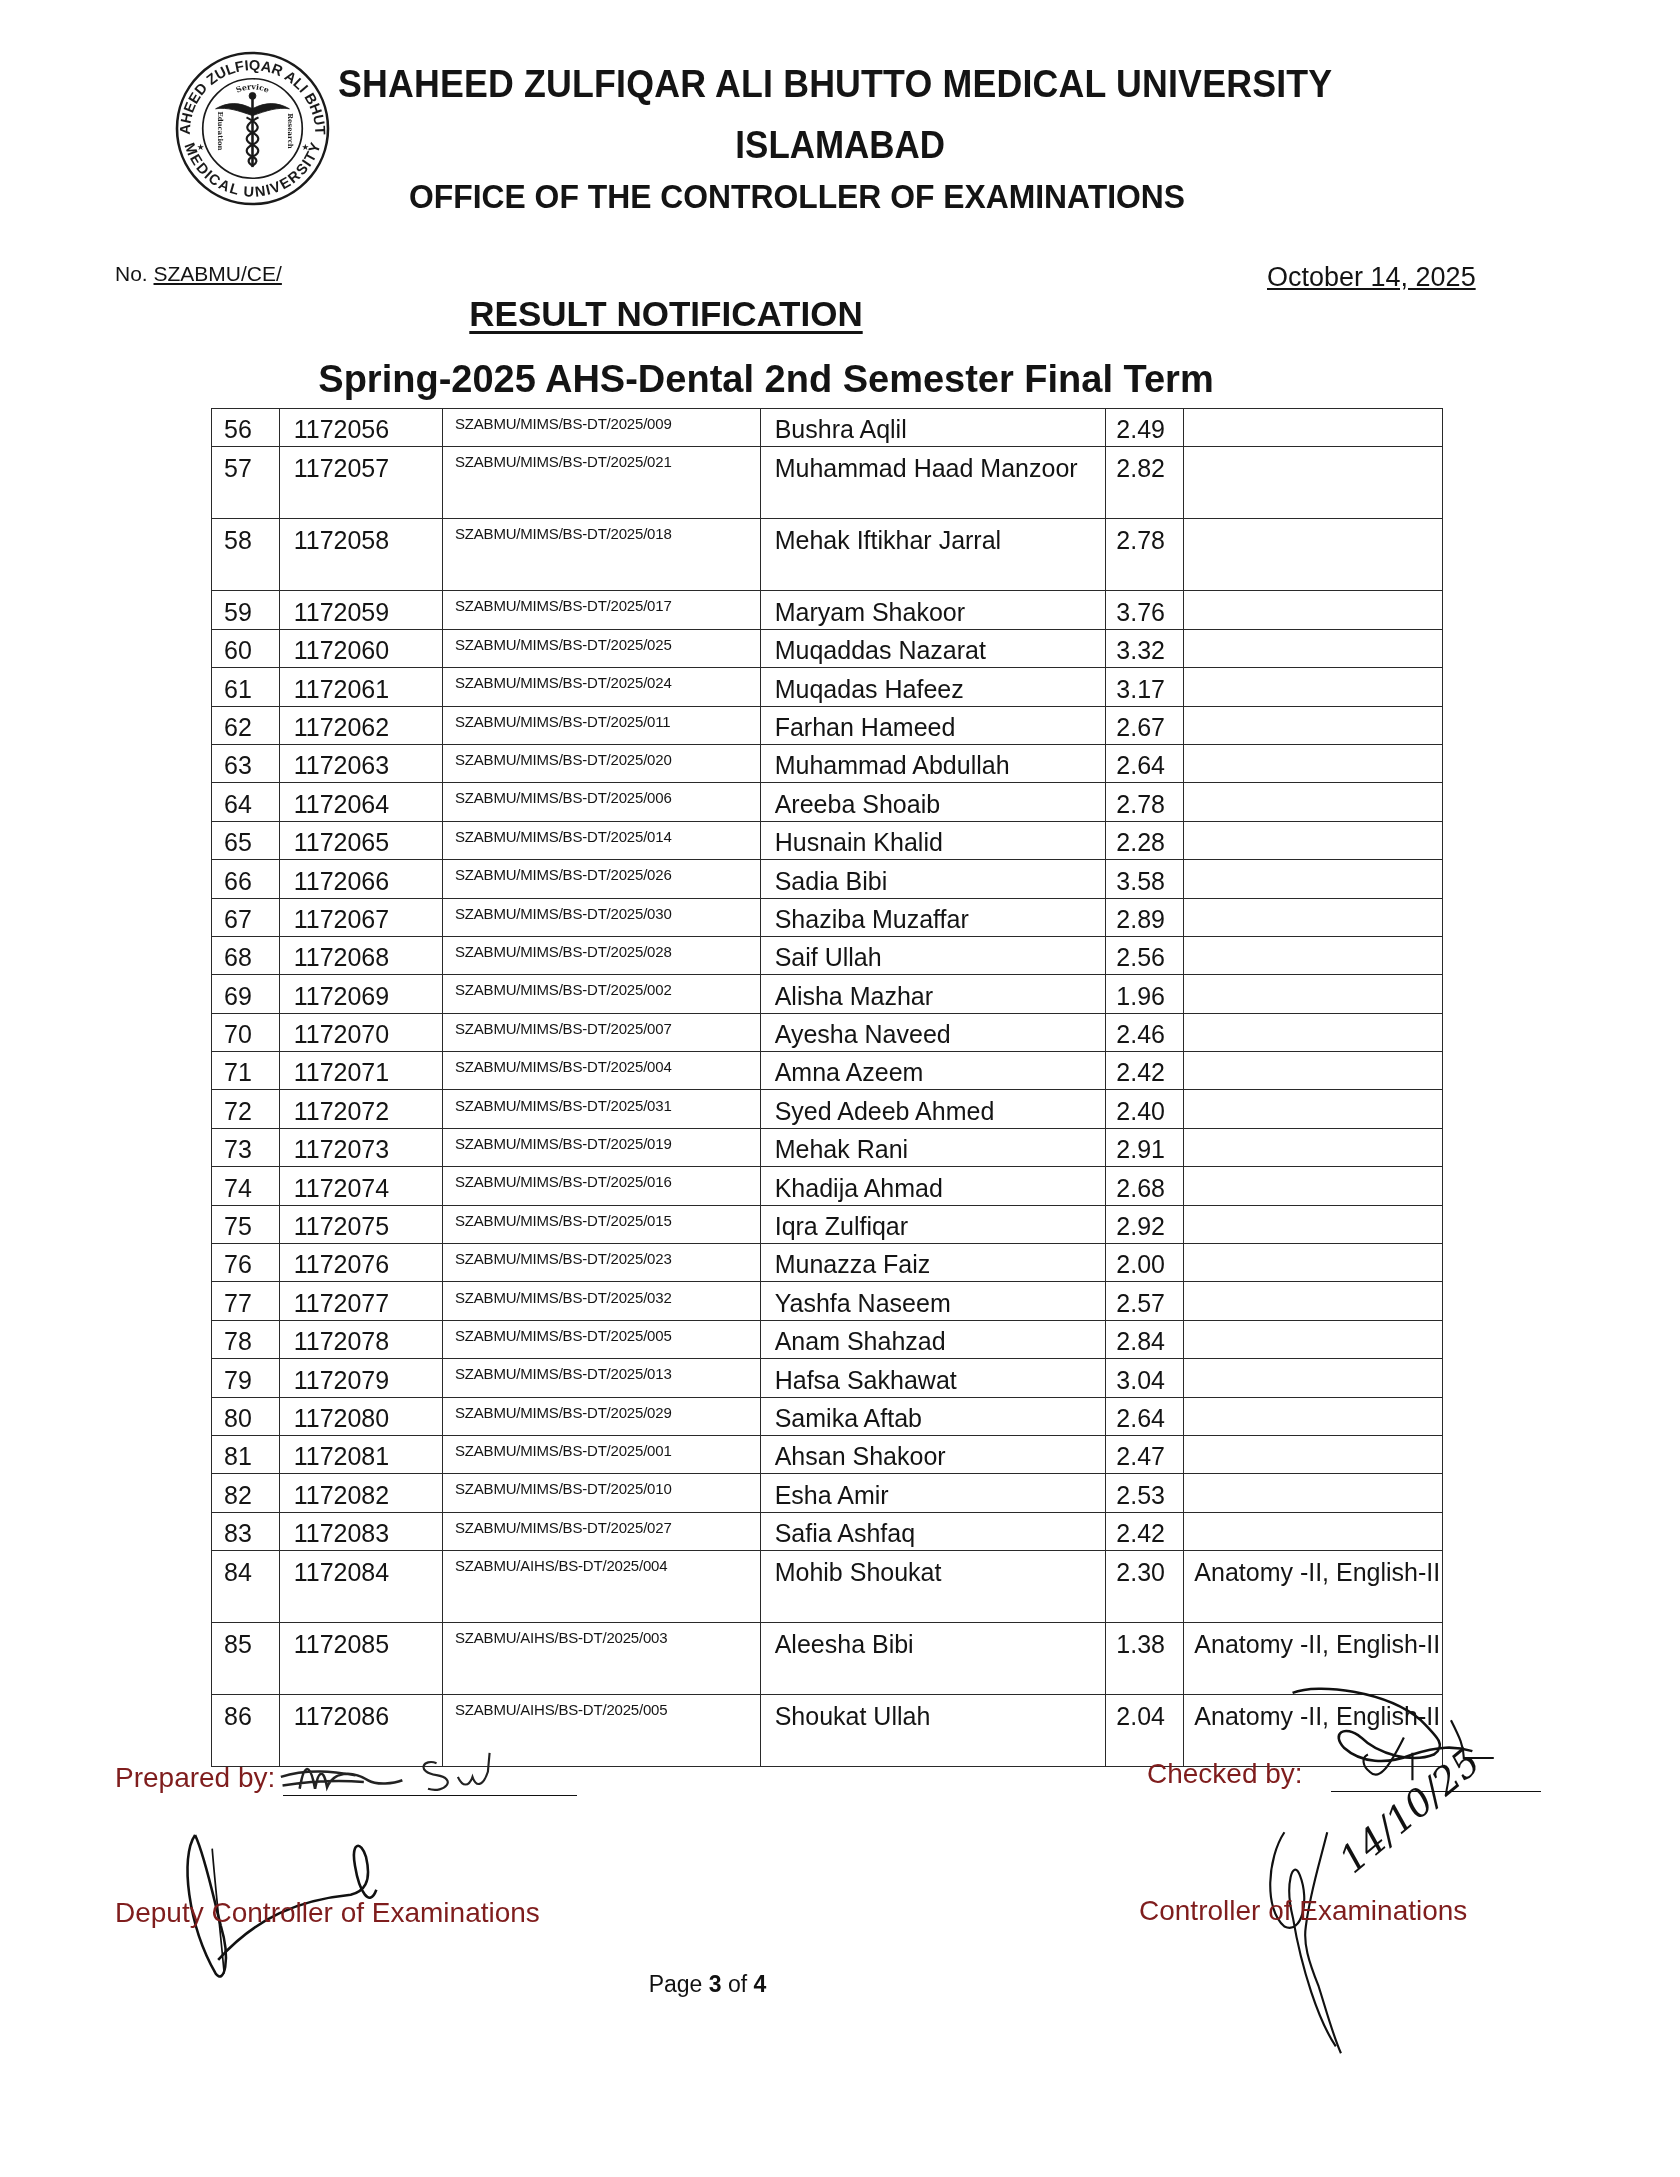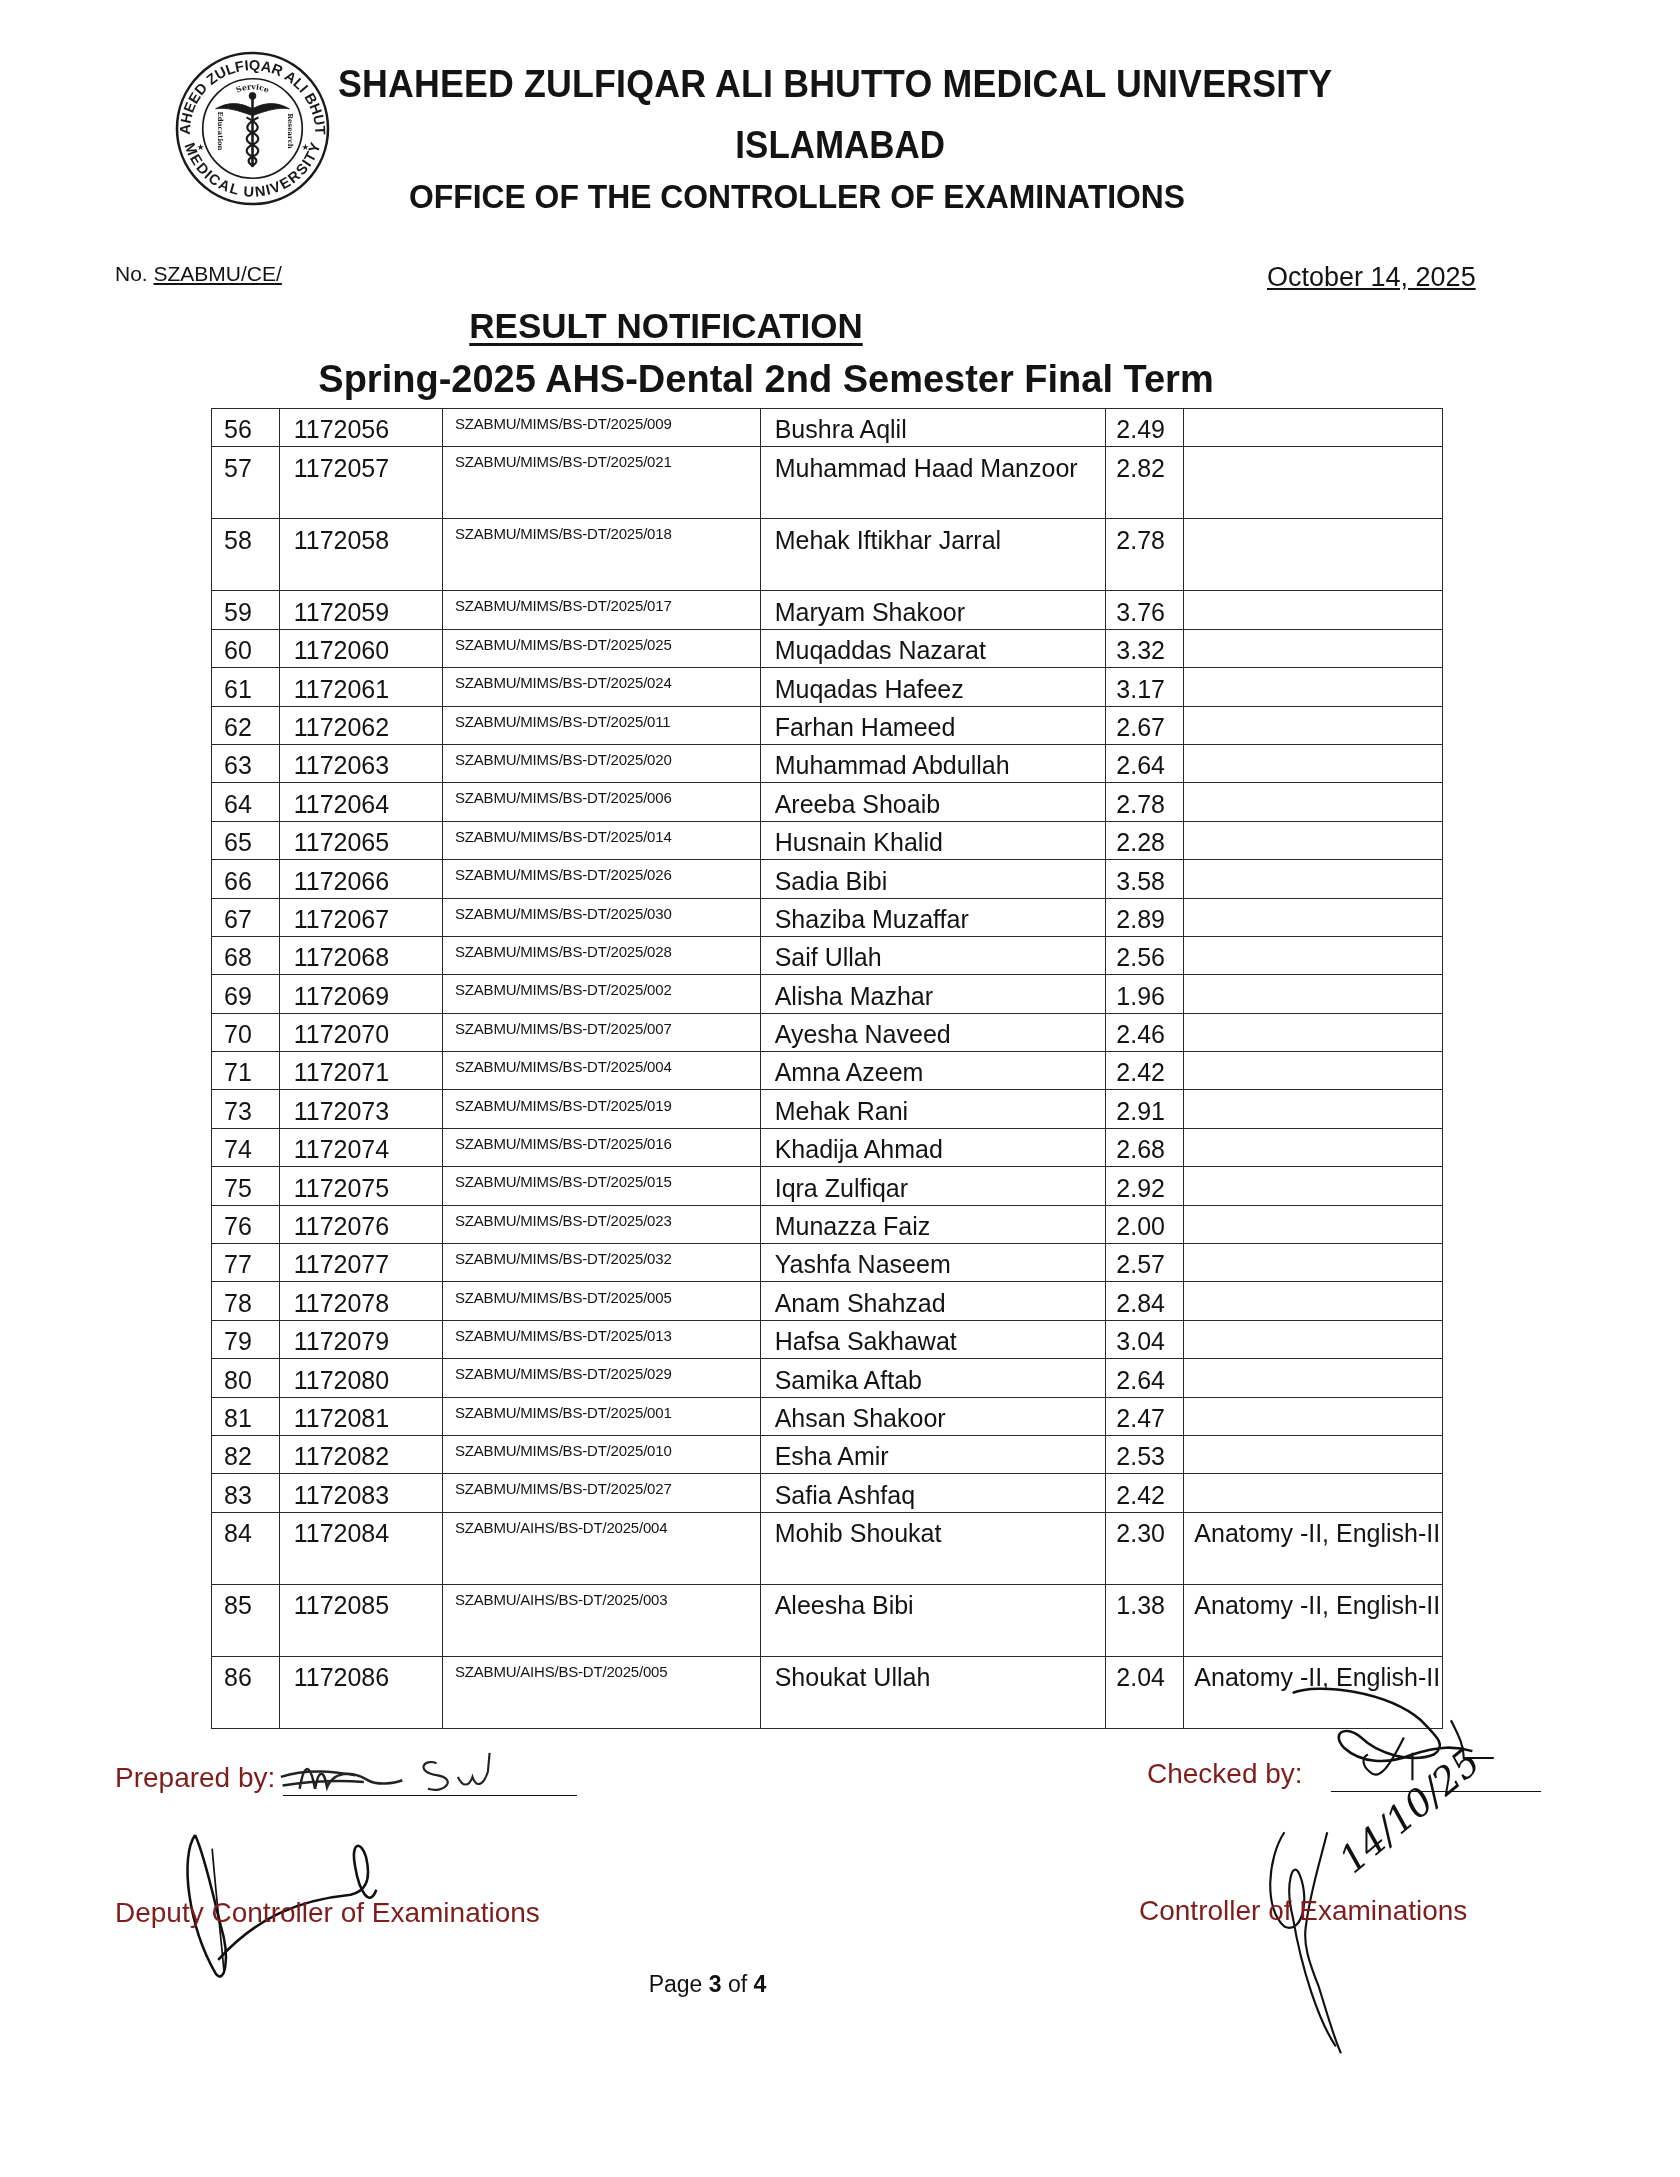--- a/index.html
+++ b/index.html
@@ -7,21 +7,21 @@
          font-family: "Liberation Sans", "DejaVu Sans", sans-serif; color: #111; }
   .abs { position: absolute; }
   .hdr { font-family: "Liberation Sans", sans-serif; font-weight: bold; color: #141414;
          white-space: nowrap; transform-origin: left top; }
   #uni-title { left: 338px; top: 63px; font-size: 38px; transform: scaleX(0.94); letter-spacing: 0.2px; }
   #uni-city { left: 0; width: 1680px; text-align: center; top: 124px; font-size: 38px; transform: scaleX(0.92); transform-origin: 843px 0; }
   #office { left: 409px; top: 178px; font-size: 33px; transform: scaleX(0.965); }
   #ref-no { left: 115px; top: 262px; font-size: 21px; font-weight: normal; }
   #ref-no .u { text-decoration: underline; }
   #date { left: 1267px; top: 262px; font-size: 27px; text-decoration: underline; font-weight: normal; }
-  #notice-title { left: 0; width: 1332px; text-align: center; top: 306px; font-size: 35px; text-decoration: underline; text-decoration-thickness: 2.6px; text-underline-offset: 5.1px; }
+  #notice-title { left: 0; width: 1332px; text-align: center; top: 294px; font-size: 35px; text-decoration: underline; text-decoration-thickness: 2.6px; text-underline-offset: 5.1px; }
   #notice-sub { left: 0; width: 1532px; text-align: center; top: 358px; font-size: 38px; }
 
   
   #results { position: absolute; left: 211px; top: 408px; width: 1231px; border-collapse: collapse;
              table-layout: fixed; font-family: "Liberation Sans", sans-serif; }
   #results td { border: 1.7px solid #2a2a2a; vertical-align: top; padding: 3.4px 0 0 0; line-height: 34px;
                 font-size: 25px; color: #141414; }
   #results td.sn { padding-left: 12px; }
   #results td.roll { padding-left: 13.7px; }
   #results td.reg { font-size: 15px; padding-left: 12px; line-height: 20.5px; padding-top: 5.1px; letter-spacing: -0.2px; }
@@ -220,20 +220,28 @@
       </tr>
       <tr>
         <td class="sn">71</td>
         <td class="roll">1172071</td>
         <td class="reg">SZABMU/MIMS/BS-DT/2025/004</td>
         <td class="name">Amna Azeem</td>
         <td class="gpa">2.42</td>
         <td class="rem"></td>
       </tr>
       <tr>
+        <td class="sn">72</td>
+        <td class="roll">1172072</td>
+        <td class="reg">SZABMU/MIMS/BS-DT/2025/031</td>
+        <td class="name">Syed Adeeb Ahmed</td>
+        <td class="gpa">2.40</td>
+        <td class="rem"></td>
+      </tr>
+      <tr>
         <td class="sn">73</td>
         <td class="roll">1172073</td>
         <td class="reg">SZABMU/MIMS/BS-DT/2025/019</td>
         <td class="name">Mehak Rani</td>
         <td class="gpa">2.91</td>
         <td class="rem"></td>
       </tr>
       <tr>
         <td class="sn">74</td>
         <td class="roll">1172074</td>

